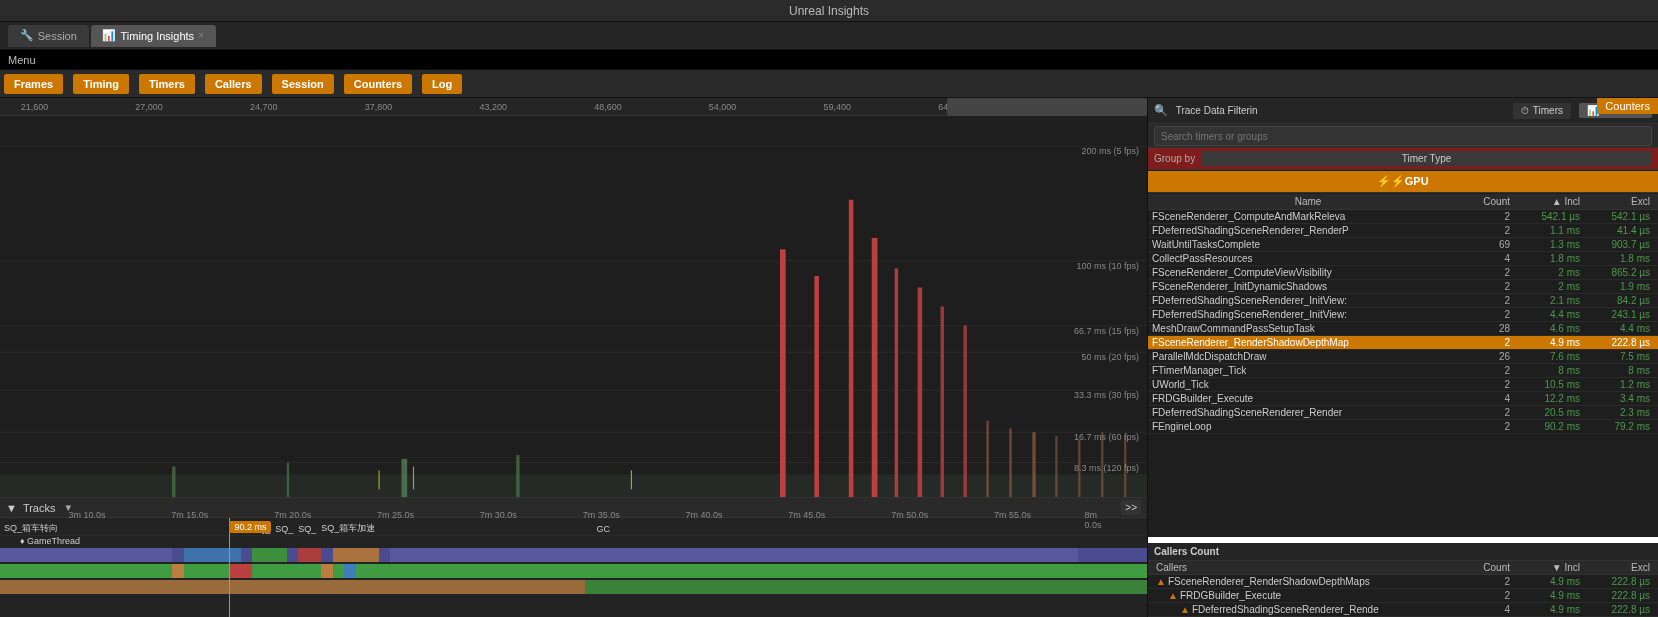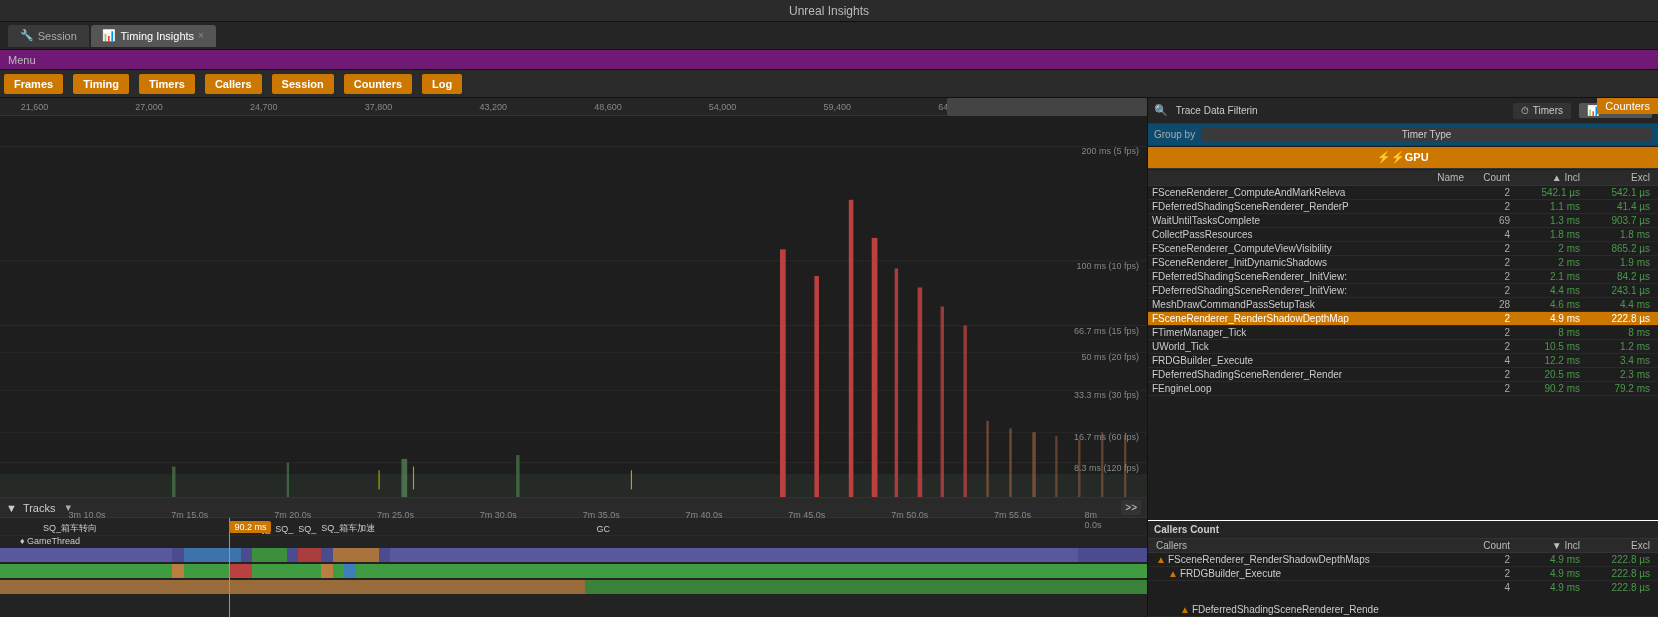--- a/index.html
+++ b/index.html
@@ -9,21 +9,21 @@
     #title-bar { background: #2b2b2b; height: 22px; display: flex; align-items: center; justify-content: center; border-bottom: 1px solid #111; }
     #title-bar span { color: #bbb; font-size: 12px; }
 
     
     #tab-bar { background: #252525; height: 28px; display: flex; align-items: center; padding-left: 8px; border-bottom: 1px solid #111; gap: 2px; }
     .tab { background: #3a3a3a; color: #aaa; padding: 3px 12px; border-radius: 3px 3px 0 0; font-size: 11px; cursor: pointer; display: flex; align-items: center; gap: 4px; height: 22px; }
     .tab.active { background: #555; color: #fff; }
     .tab-close { color: #888; font-size: 10px; cursor: pointer; }
 
     
-    #menu-bar { background: #701a75; height: 20px; display: flex; align-items: center; padding-left: 8px; border-bottom: 1px solid #111; }
+    #menu-bar { background: #000000; height: 20px; display: flex; align-items: center; padding-left: 8px; border-bottom: 1px solid #111; }
     #menu-bar span { color: #bbb; font-size: 11px; cursor: pointer; }
 
     
     #nav-bar { background: #2a2a2a; height: 28px; display: flex; align-items: center; padding: 2px 4px; gap: 10px; border-bottom: 1px solid #111; }
     .nav-btn { background: #cc7700; color: #fff; padding: 2px 10px; border-radius: 2px; font-size: 11px; font-weight: bold; cursor: pointer; height: 20px; display: flex; align-items: center; }
 
     
     #main { display: flex; height: calc(617px - 22px - 28px - 20px - 28px); }
 
     
@@ -50,40 +50,40 @@
 
     
     #trace-filter { height: 26px; background: #252525; display: flex; align-items: center; padding: 0 6px; gap: 8px; border-bottom: 1px solid #333; }
     .filter-btn { background: #333; color: #ccc; padding: 2px 8px; border-radius: 2px; font-size: 10px; cursor: pointer; display: flex; align-items: center; gap: 4px; }
 
     
     #search-bar { height: 24px; background: #2a2a2a; padding: 2px 6px; border-bottom: 1px solid #333; }
     #search-input { width: 100%; height: 20px; background: #333; border: 1px solid #444; color: #ccc; padding: 0 6px; font-size: 10px; border-radius: 2px; }
 
     
-    #group-by { height: 22px; background: #0c4a6e; display: flex; align-items: center; padding: 0 6px; gap: 6px; border-bottom: 1px solid #333; }
+    #group-by { height: 22px; background: #7f1d1d; display: flex; align-items: center; padding: 0 6px; gap: 6px; border-bottom: 1px solid #333; }
     #group-by-value { flex: 1; background: #3a3a3a; color: #ccc; padding: 2px 6px; font-size: 10px; text-align: center; }
 
     
     #gpu-btn { height: 22px; background: #cc7700; color: #fff; display: flex; align-items: center; justify-content: center; font-size: 11px; font-weight: bold; border-bottom: 1px solid #333; cursor: pointer; margin: 1px 0; }
 
     
     #timers-table { flex: 1; overflow-y: auto; background: #1e1e1e; }
     .table-header { display: grid; grid-template-columns: 1fr 50px 70px 70px; background: #2a2a2a; padding: 2px 4px; border-bottom: 1px solid #333; font-size: 10px; color: #bbb; position: sticky; top: 0; z-index: 1; }
     .table-header .col { text-align: right; padding: 0 4px; }
-    .table-header .col-name { text-align: right; }
+    .table-header .col-name { text-align: center; }
     .table-row { display: grid; grid-template-columns: 1fr 50px 70px 70px; padding: 1px 4px; border-bottom: 1px solid #2a2a2a; font-size: 10px; }
     .table-row.highlighted { background: #cc7700; color: #fff; }
     .table-row .col { text-align: right; padding: 0 4px; color: #aaa; }
     .table-row .col-name { text-align: left; color: #ccc; overflow: hidden; text-overflow: ellipsis; white-space: nowrap; }
     .table-row.highlighted .col { color: #fff; }
     .table-row.highlighted .col-name { color: #fff; }
 
     
-    #callers-section { background: #1e1e1e; border-top: 1px solid #ffffff; }
+    #callers-section { background: #1e1e1e; border-top: 6px solid #ffffff; }
     #callers-title { padding: 3px 6px; background: #252525; border-bottom: 1px solid #333; font-size: 10px; color: #ccc; font-weight: bold; }
     .callers-row { display: grid; grid-template-columns: 1fr 50px 70px 70px; padding: 1px 4px; border-bottom: 1px solid #2a2a2a; font-size: 10px; }
     .callers-row .col { text-align: right; padding: 0 4px; color: #aaa; }
     .callers-row .col-name { text-align: left; color: #ccc; overflow: hidden; text-overflow: ellipsis; white-space: nowrap; padding-left: 4px; }
 
     
     #counters-badge { position: absolute; top: 0; right: 0; background: #cc7700; color: #fff; padding: 2px 8px; font-size: 11px; }
 
     
     ::-webkit-scrollbar { width: 6px; height: 6px; }
@@ -241,21 +241,21 @@
 
       <div id="tracks-content">
 
         <div style="position:absolute;left:20%;top:2px;z-index:10;">
           <span class="time-bubble">90.2 ms</span>
         </div>
 
         <div style="position:absolute;left:20%;top:0;bottom:0;width:1px;background:#6699ff;z-index:5;"></div>
 
         <div class="track-row" style="top:4px;height:14px;position:absolute;left:0;right:0;">
-          <span style="position:absolute;left:4px;font-size:9px;color:#ccc;margin-left:39px;">SQ_箱车转向</span>
+          <span style="position:absolute;left:4px;font-size:9px;color:#ccc;">SQ_箱车转向</span>
           <span style="position:absolute;left:22%;font-size:9px;color:#ccc;">SQ_</span>
           <span style="position:absolute;left:24%;font-size:9px;color:#ccc;">SQ_</span>
           <span style="position:absolute;left:26%;font-size:9px;color:#ccc;">SQ_</span>
           <span style="position:absolute;left:28%;font-size:9px;color:#ccc;">SQ_箱车加速</span>
           <span style="position:absolute;left:52%;font-size:9px;color:#ccc;">GC</span>
         </div>
 
         <div style="position:absolute;top:18px;left:4px;font-size:9px;color:#ccc;margin-left:16px;">♦ GameThread</div>
 
         <div style="position:absolute;top:30px;left:0;right:0;height:14px;background:#5555aa;opacity:0.8;">
@@ -298,20 +298,23 @@
       <div class="filter-btn">
         <span>⏱</span>
         <span>Timers</span>
       </div>
       <div class="filter-btn" style="background:#555;">
         <span>📊</span>
         <span>Counters</span>
       </div>
     </div>
 
+    <div id="search-bar">
+      <input type="text" id="search-input" style="width: 100%; height: 20px; background: rgb(51, 51, 51); border: 1px solid rgb(68, 68, 68); color: rgb(204, 204, 204); padding: 0px 6px; font-size: 10px; border-radius: 2px;" placeholder="Search timers or groups">
+    </div>
 
     <div id="group-by">
       <span style="color:#aaa;font-size:10px;">Group by</span>
       <div id="group-by-value" style="flex:1;background:#3a3a3a;color:#ccc;padding:2px 6px;font-size:10px;text-align:center;cursor:pointer;">Timer Type</div>
     </div>
 
     <div id="gpu-btn">⚡⚡GPU</div>
 
     <div id="timers-table">
       <div class="table-header">
@@ -374,20 +377,26 @@
     <div class="col-name">MeshDrawCommandPassSetupTask</div>
     <div class="col">28</div>
     <div class="col" style="color:#4a9a4a;">4.6 ms</div>
     <div class="col" style="color:#4a9a4a;">4.4 ms</div>
   </div>
           <div class="table-row highlighted">
     <div class="col-name">FSceneRenderer_RenderShadowDepthMap</div>
     <div class="col">2</div>
     <div class="col" style="color:#fff;">4.9 ms</div>
     <div class="col" style="color:#fff;">222.8 µs</div>
+  </div>
+          <div class="table-row">
+    <div class="col-name">ParallelMdcDispatchDraw</div>
+    <div class="col">26</div>
+    <div class="col" style="color:#4a9a4a;">7.6 ms</div>
+    <div class="col" style="color:#4a9a4a;">7.5 ms</div>
   </div>
           <div class="table-row">
     <div class="col-name">FTimerManager_Tick</div>
     <div class="col">2</div>
     <div class="col" style="color:#4a9a4a;">8 ms</div>
     <div class="col" style="color:#4a9a4a;">8 ms</div>
   </div>
           <div class="table-row">
     <div class="col-name">UWorld_Tick</div>
     <div class="col">2</div>
@@ -434,21 +443,21 @@
   </div>
           <div class="callers-row">
     <div class="col-name" style="padding-left:16px;">
       <span style="color:#cc7700;margin-right:2px;">▲</span>FRDGBuilder_Execute
     </div>
     <div class="col">2</div>
     <div class="col" style="color:#4a9a4a;">4.9 ms</div>
     <div class="col" style="color:#4a9a4a;">222.8 µs</div>
   </div>
           <div class="callers-row">
-    <div class="col-name" style="padding-left:28px;margin-top:22px;">
+    <div class="col-name" style="padding-left:28px;">
       <span style="color:#cc7700;margin-right:2px;">▲</span>FDeferredShadingSceneRenderer_Rende
     </div>
     <div class="col">4</div>
     <div class="col" style="color:#4a9a4a;">4.9 ms</div>
     <div class="col" style="color:#4a9a4a;">222.8 µs</div>
   </div>
         </div>
     </div>
 
   </div>

